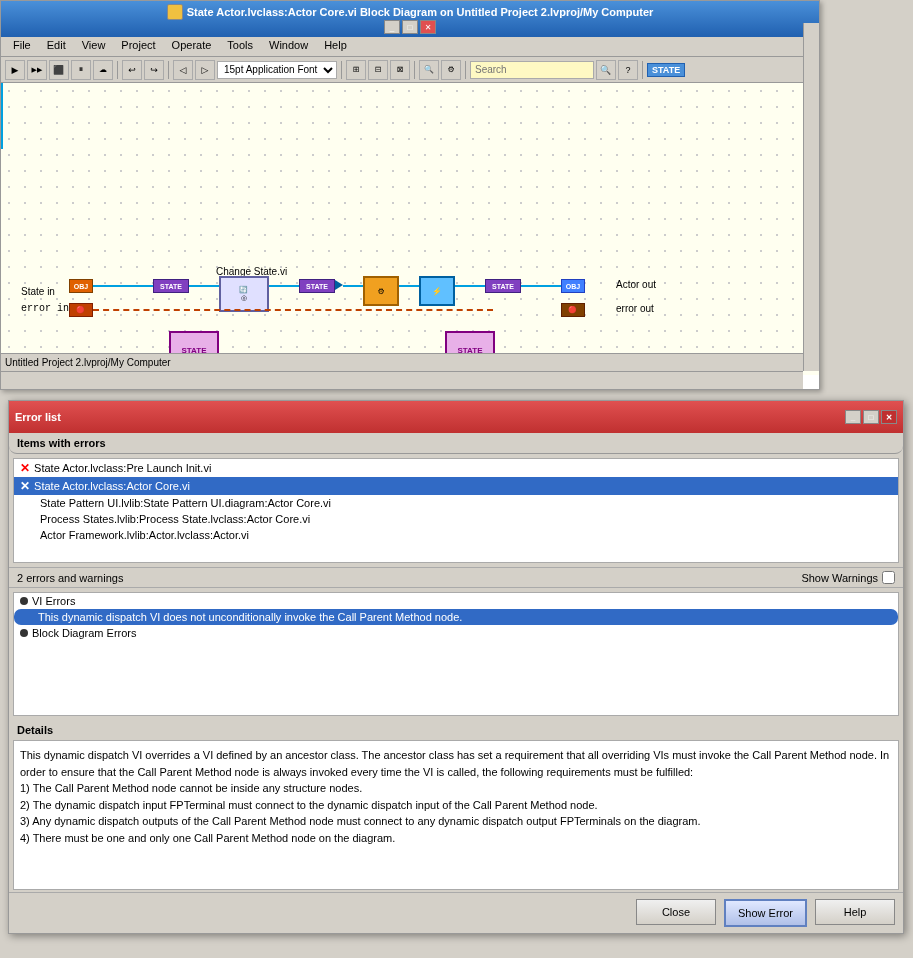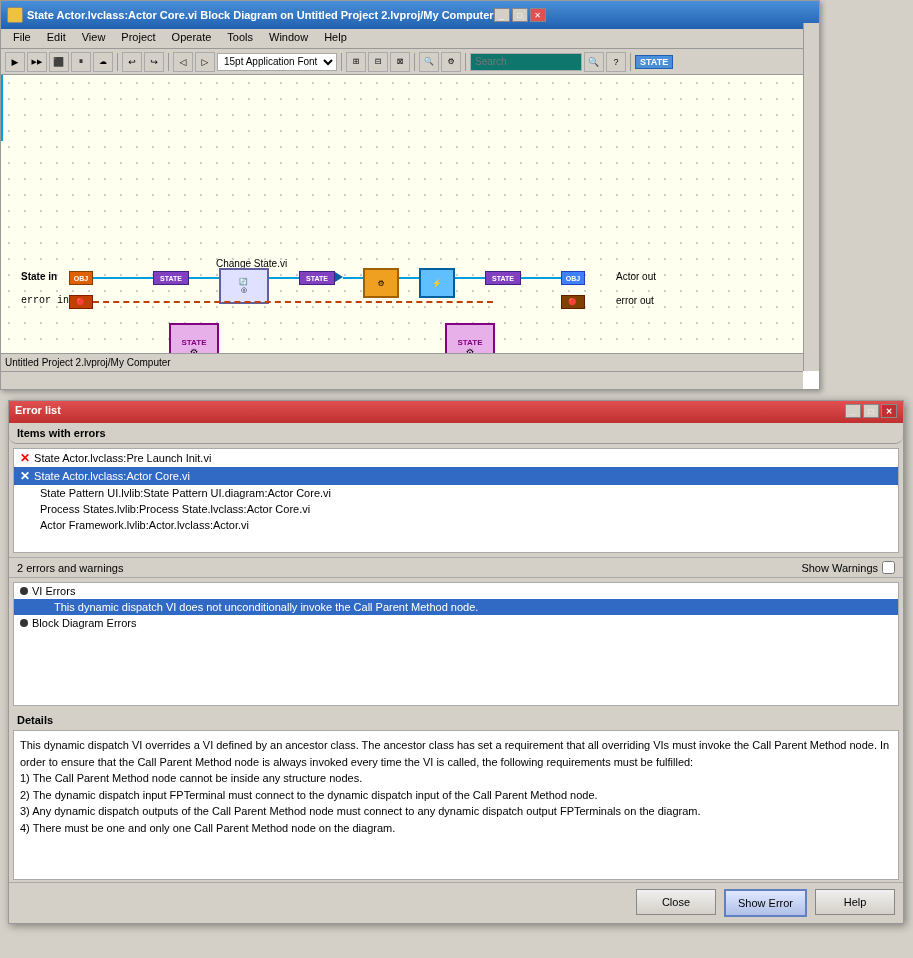--- a/index.html
+++ b/index.html
@@ -23,22 +23,23 @@
       border: 1px solid #999;
       box-shadow: 2px 2px 5px rgba(0,0,0,0.3);
     }
 
     .window-titlebar {
       background: linear-gradient(to bottom, #4a90d9, #2060b0);
       color: white;
       padding: 3px 6px;
       display: flex;
       align-items: center;
-      justify-content: flex-start;
-      height: 28px;
+      justify-content: flex-end;
+      height: 36px;
+      flex-direction: column;
     }
     .window-titlebar-left {
       display: flex;
       align-items: center;
       gap: 4px;
       font-size: 11px;
       font-weight: bold;
     }
     .window-titlebar-icon {
       width: 16px;
@@ -108,24 +109,24 @@
     .font-select {
       font-size: 10px;
       height: 18px;
       border: 1px solid #aaa;
       background: white;
       padding: 0 2px;
     }
     .search-box {
       height: 18px;
       border: 1px solid #aaa;
-      background: #0f766e;
+      background: #fef9c3;
       padding: 0 4px;
       font-size: 10px;
-      width: 112px;
+      width: 124px;
     }
     .toolbar-state-badge {
       background: #4a90d9;
       color: white;
       font-size: 9px;
       font-weight: bold;
       padding: 1px 4px;
       border: 1px solid #2060b0;
     }
 
@@ -231,22 +232,23 @@
       background: #d4d0c8;
       border: 1px solid #999;
       box-shadow: 2px 2px 8px rgba(0,0,0,0.4);
     }
 
     .error-window-titlebar {
       background: linear-gradient(to bottom, #e05050, #c03030);
       color: white;
       padding: 3px 6px;
       display: flex;
+      align-items: center;
       justify-content: space-between;
-      height: 22px;
+      height: 32px;
       font-size: 11px;
       font-weight: bold;
     }
 
     .error-section-header {
       background: #d4d0c8;
       border-bottom: 1px solid #999;
       padding: 4px 8px;
       font-size: 11px;
       font-weight: bold;
@@ -313,23 +315,24 @@
     }
     .bullet {
       width: 8px;
       height: 8px;
       background: #333;
       border-radius: 50%;
       display: inline-block;
       flex-shrink: 0;
     }
     .error-detail-item {
-      padding: 2px 6px 2px 40px;
+      padding: 2px 6px 2px 24px;
       font-size: 11px;
       cursor: pointer;
+      border-radius: 7px;
     }
     .error-detail-item.selected {
       background: #316ac5;
       color: white;
     }
 
     
     .details-section {
       padding: 4px 8px 2px;
       font-size: 11px;
@@ -516,21 +519,21 @@
     <div class="toolbar-separator"></div>
     <input class="search-box" type="text" placeholder="Search" style="">
     <div class="toolbar-btn">🔍</div>
     <div class="toolbar-btn">?</div>
     <div class="toolbar-separator"></div>
     <div class="toolbar-state-badge">STATE</div>
   </div>
 
   <div class="diagram-area" style="position:relative; overflow:hidden; height:292px;">
 
-    <div class="diag-label" style="top:196px; left:20px;font-weight:bold;">State in</div>
+    <div class="diag-label" style="top:203px; left:20px;">State in</div>
     <div class="diag-label" style="top:220px; left:20px;font-family:Liberation Mono, monospace;">error in</div>
     <div class="diag-label" style="top:196px; left:615px;">Actor out</div>
     <div class="diag-label" style="top:220px; left:615px;">error out</div>
     <div class="diag-label" style="top:183px; left:215px;">Change State.vi</div>
 
     <div class="obj-terminal" style="top:196px; left:68px;">OBJ</div>
 
     <div class="wire" style="top:202px; left:92px; width:60px;"></div>
 
     <div class="state-terminal" style="top:196px; left:152px;">STATE</div>

